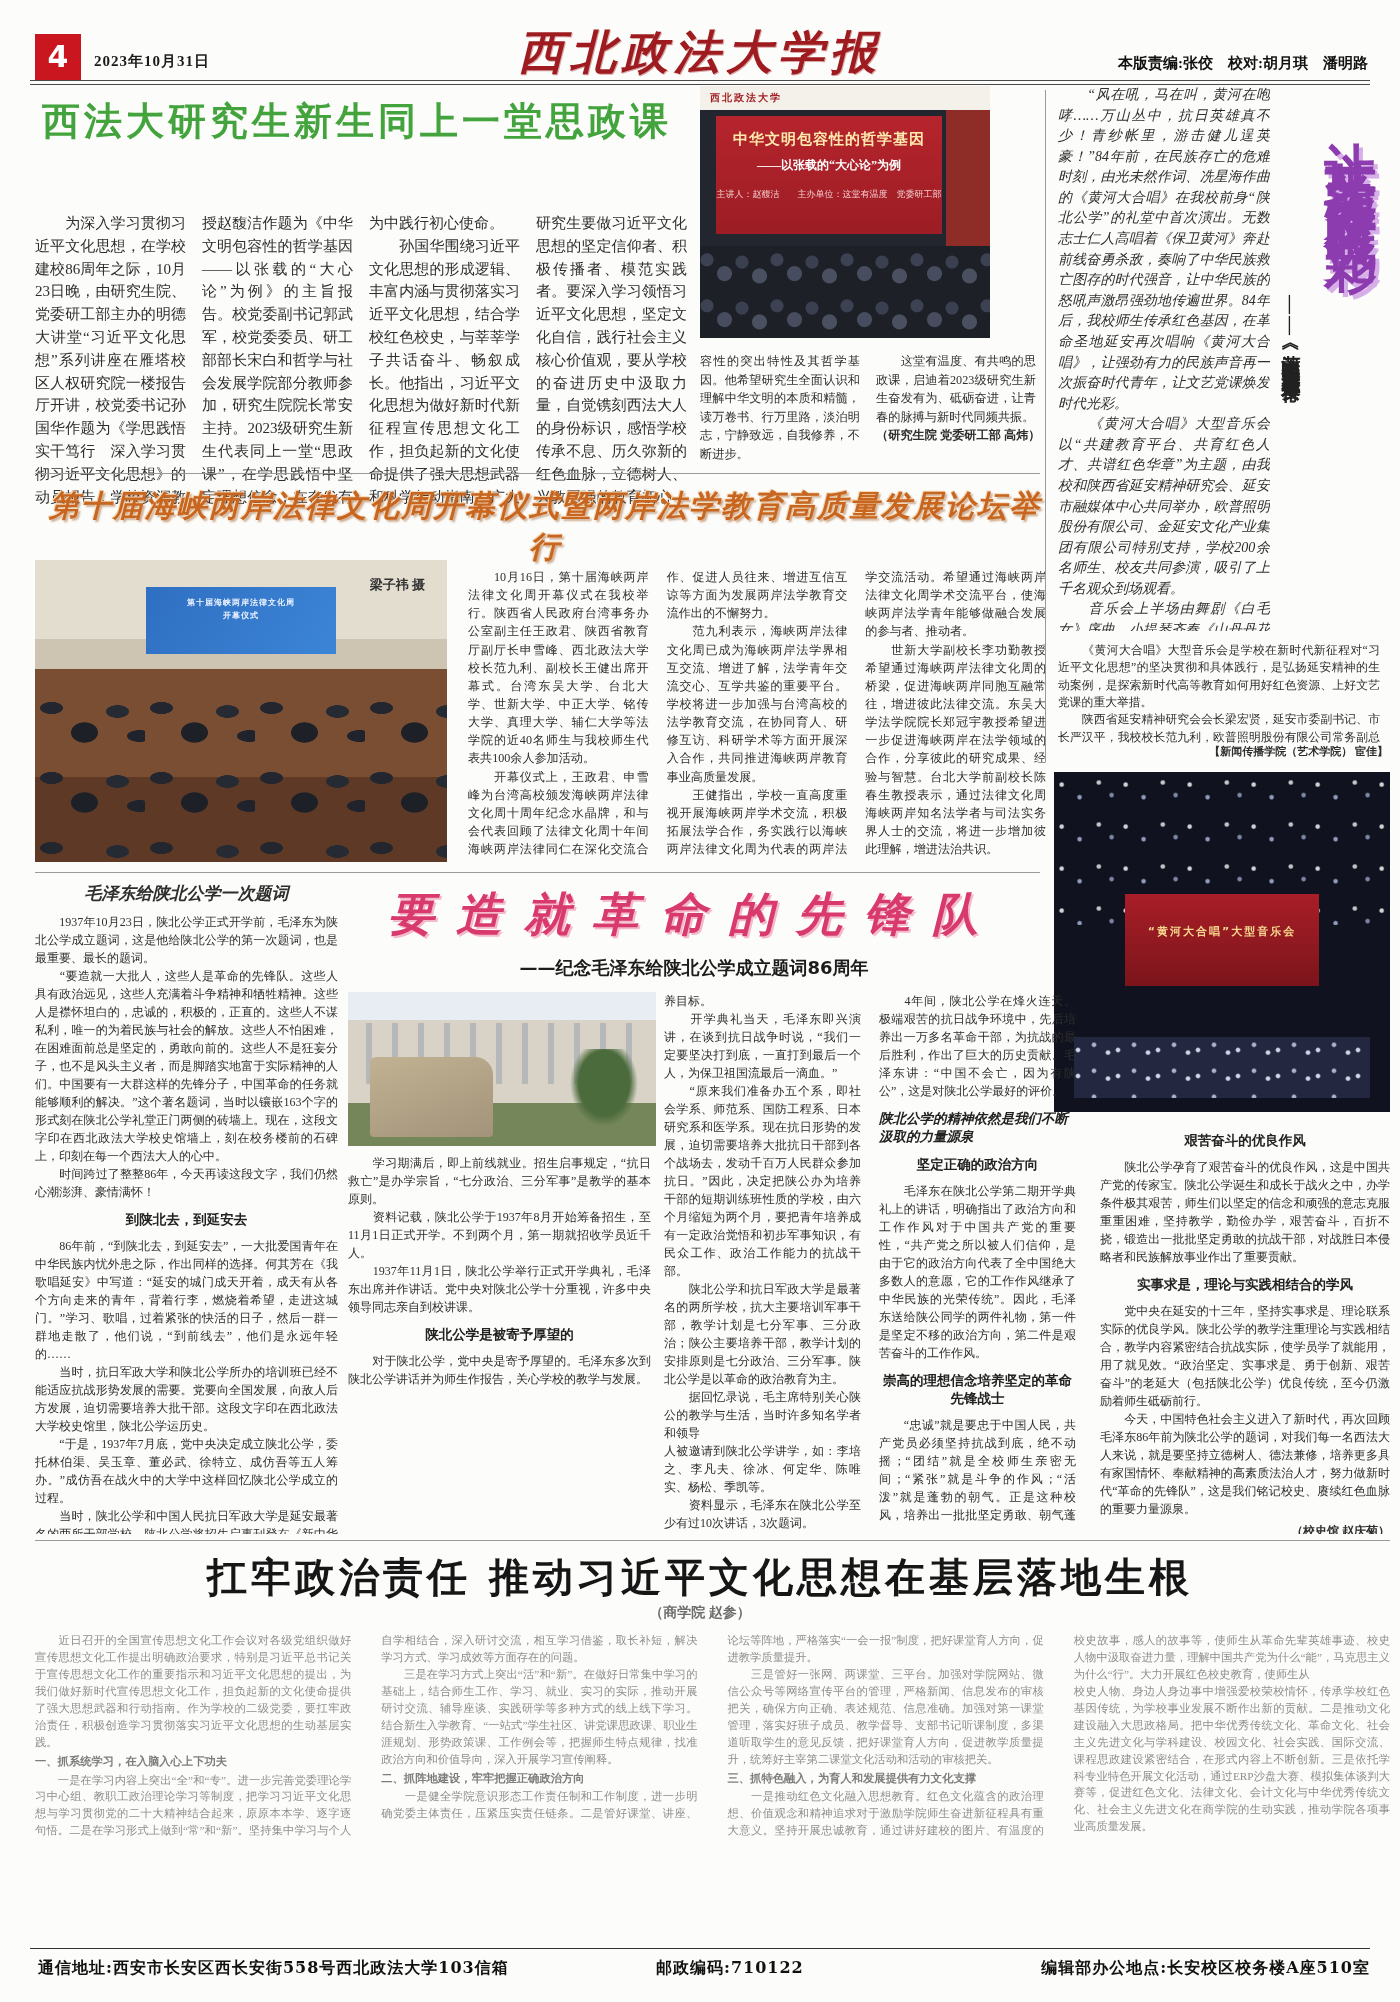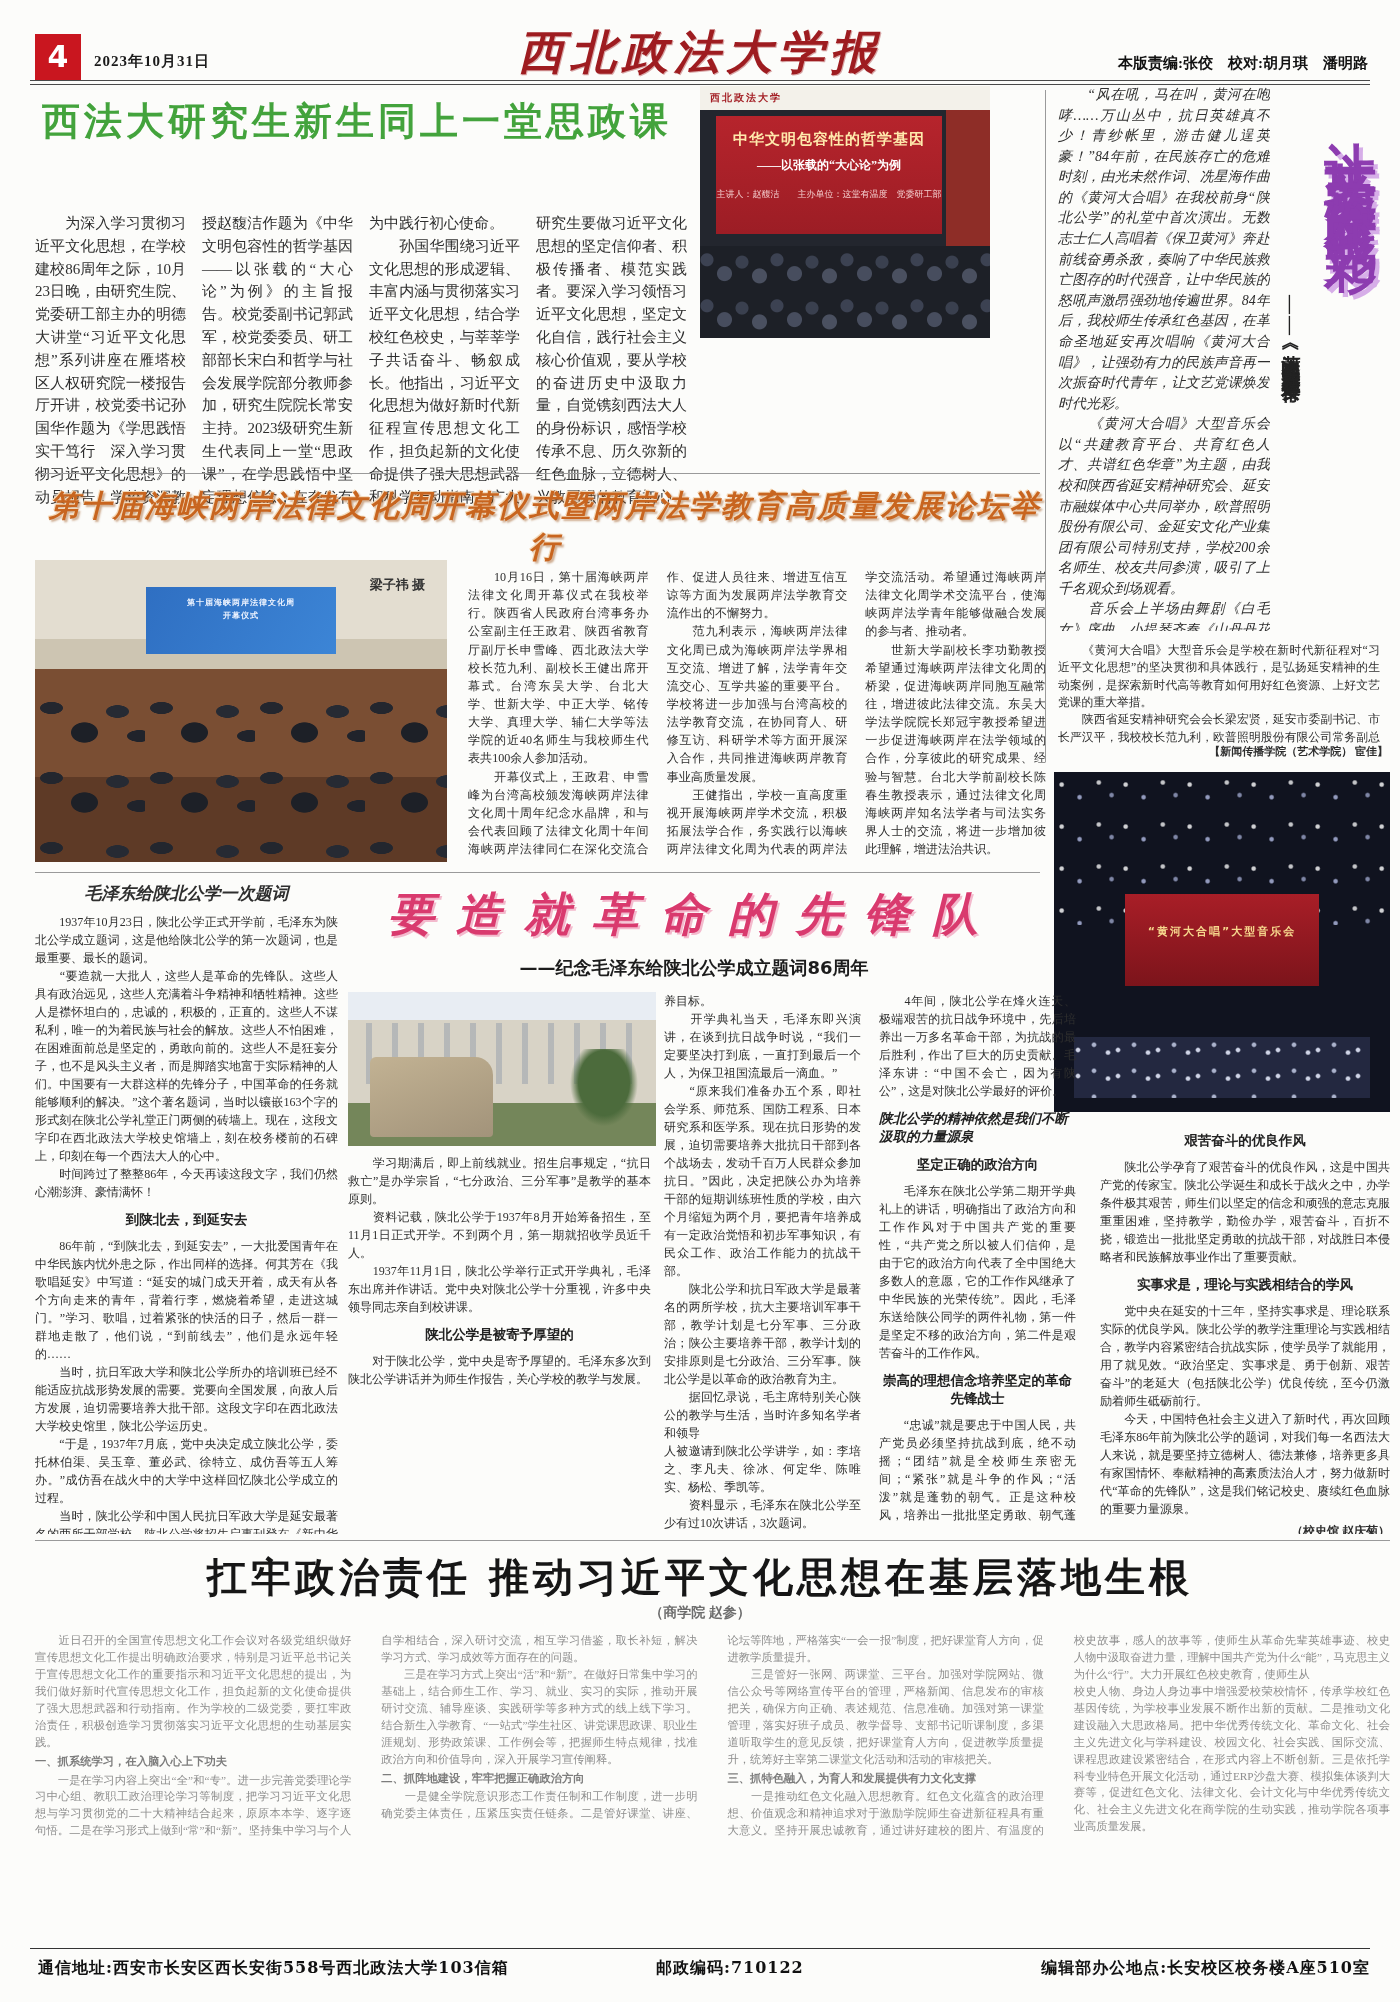--- a/index.html
+++ b/index.html
@@ -154,20 +154,25 @@
     </div>
     <div class="side"></div>
     <div class="audience"></div>
   </div>
 
   <div class="abs a-cols">
     <p class="flow">　　为深入学习贯彻习近平文化思想，在学校建校86周年之际，10月23日晚，由研究生院、党委研工部主办的明德大讲堂“习近平文化思想”系列讲座在雁塔校区人权研究院一楼报告厅开讲，校党委书记孙国华作题为《学思践悟　实干笃行　深入学习贯彻习近平文化思想》的动员报告，学校资深教授赵馥洁作题为《中华文明包容性的哲学基因——以张载的“大心论”为例》的主旨报告。校党委副书记郭武军，校党委委员、研工部部长宋白和哲学与社会发展学院部分教师参加，研究生院院长常安主持。2023级研究生新生代表同上一堂“思政课”，在学思践悟中坚定理想信念，在奋发有为中践行初心使命。
 　　孙国华围绕习近平文化思想的形成逻辑、丰富内涵与贯彻落实习近平文化思想，结合学校红色校史，与莘莘学子共话奋斗、畅叙成长。他指出，习近平文化思想为做好新时代新征程宣传思想文化工作，担负起新的文化使命提供了强大思想武器和科学行动指南，广大研究生要做习近平文化思想的坚定信仰者、积极传播者、模范实践者。要深入学习领悟习近平文化思想，坚定文化自信，践行社会主义核心价值观，要从学校的奋进历史中汲取力量，自觉镌刻西法大人的身份标识，感悟学校传承不息、历久弥新的红色血脉，立德树人、兴教图强的教育初心，艰苦朴素、顽强拼搏的奋斗精神，主动担当起属于青年的历史责任。
 　　赵馥洁的讲座题目源于习近平总书记在文化传承发展座谈会上关于中华文明连续性、创新性、统一性、包容性、和平性等五个突出特性的重要论述。他以北宋著名哲学家、关学创立者张载的“大心论”为例，围绕“大心”的内涵、特点、实现和思想渊源等四个方面，系统阐述并深刻分析中华文明包</p>
   </div>
+  <div class="abs a-cols2">
+    <p class="flow">容性的突出特性及其哲学基因。他希望研究生全面认识和理解中华文明的本质和精髓，读万卷书、行万里路，淡泊明志，宁静致远，自我修养，不断进步。
+　　这堂有温度、有共鸣的思政课，启迪着2023级研究生新生奋发有为、砥砺奋进，让青春的脉搏与新时代同频共振。</p>
+    <p class="byl">（研究生院 党委研工部 高炜）</p>
+  </div>
 
   <div class="abs hrule" style="left:35px; top:473px; width:1005px;"></div>
 
   <div class="abs b-headline">第十届海峡两岸法律文化周开幕仪式暨两岸法学教育高质量发展论坛举行</div>
 
   <div class="abs photoB">
     <div class="screen flow">第十届海峡两岸法律文化周
 开幕仪式</div>
     <div class="people"></div>
     <div class="cap">梁子祎 摄</div>

